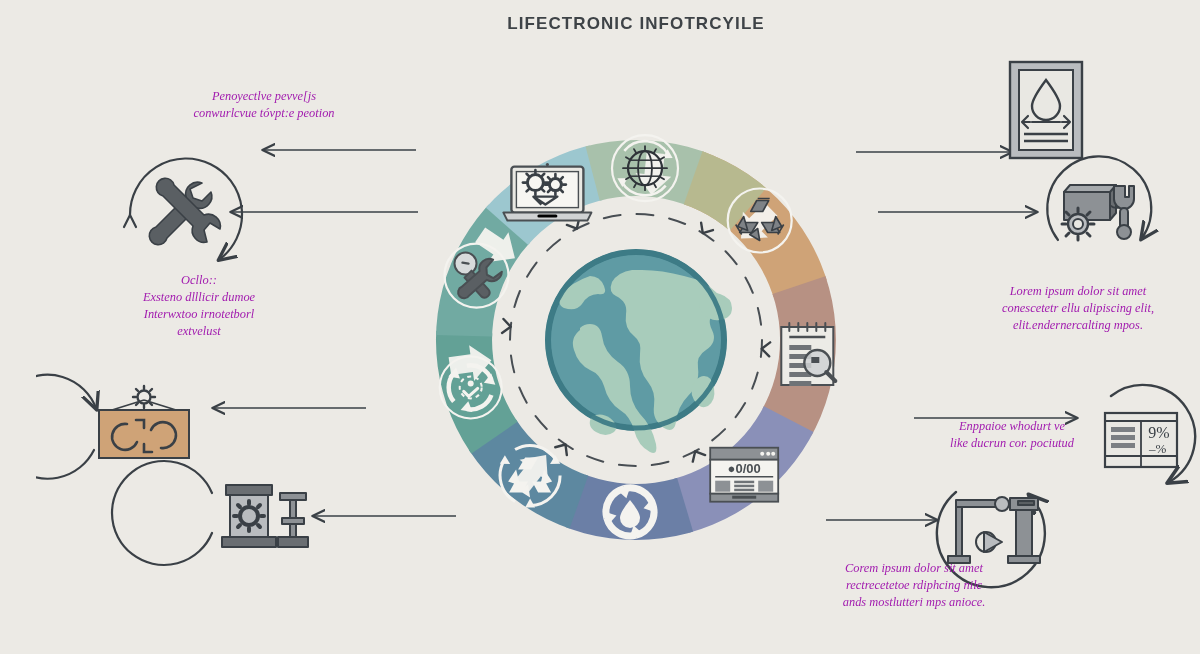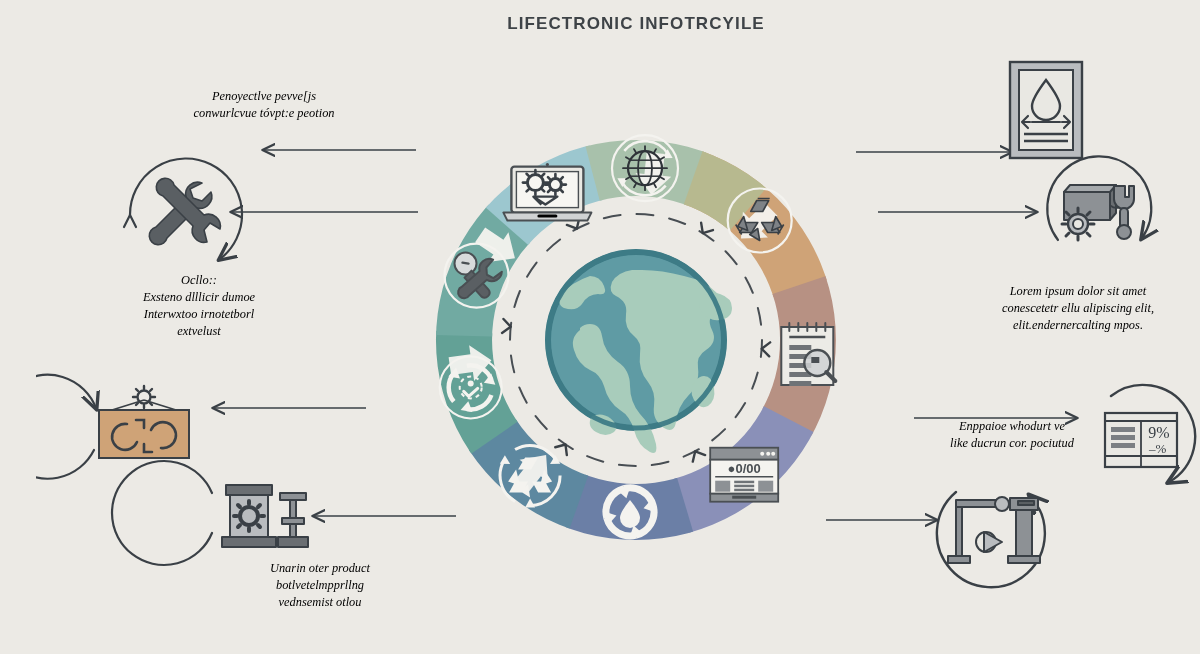--- a/index.html
+++ b/index.html
@@ -14,21 +14,21 @@
     position:absolute;left:0;right:0;top:14px;text-align:center;
     font-size:17px;font-weight:bold;letter-spacing:1.1px;color:#3e4347;
     font-family:"Liberation Sans", sans-serif;
   }
   .cap{
     position:absolute;
     font-family:"Liberation Serif", serif;
     font-style:italic;
     font-size:12.4px;
     line-height:17px;
-    color:#000000;
+    color:#a21caf;
     white-space:pre-line;
   }
   .cap.c{text-align:center;}
   svg{display:block;}
   .blur{filter:blur(0.35px);}
 </style>
 </head>
 <body>
 
 <div id="stage">
@@ -430,26 +430,26 @@
   </svg>
 
   <div class="cap c blur" style="left:128px;top:88px;width:200px;">Penoyectlve pevve[js
 conwurlcvue tóvpt:e peotion</div>
 
   <div class="cap c blur" style="left:58px;top:272px;width:210px;">Ocllo::
 Exsteno dlllicir dumoe
 Interwxtoo irnotetborl
 extvelust</div>
 
-  <div class="cap c blur" style="left:184px;top:560px;width:200px;">Unarin oter product
-botlvetelmpprllng
-vednsemist otlou</div>
 
 
   <div class="cap c blur" style="left:928px;top:283px;width:228px;">Lorem ipsum dolor sit amet
 conescetetr ellu alipiscing elit,
 elit.endernercalting mpos.</div>
 
   <div class="cap c blur" style="left:888px;top:418px;width:176px;font-family:Liberation Serif, serif;">Enppaioe whodurt ve
 like ducrun cor. pociutud</div>
 
+  <div class="cap c blur" style="left:768px;top:560px;width:220px;">Corem ipsum dolor sit amet
+rectrecetetoe rdiphcing nilc
+ands mostlutteri mps anioce.</div>
 
 </div>
 
 </body></html>

